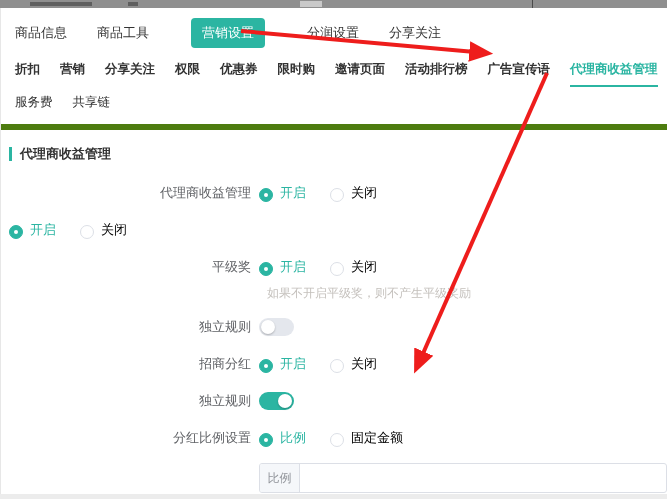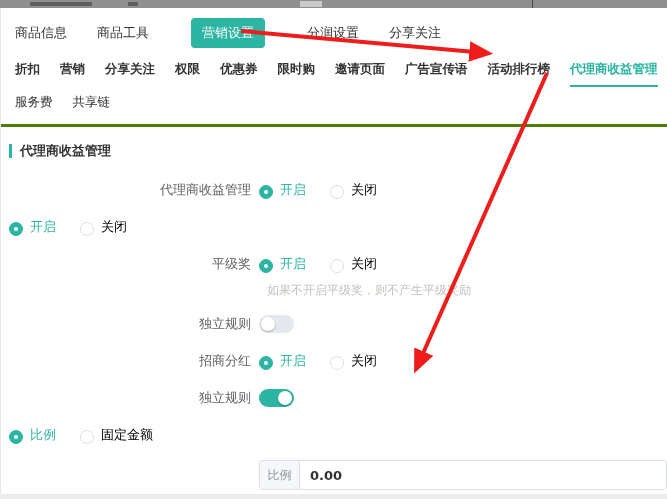--- a/index.html
+++ b/index.html
@@ -18,21 +18,21 @@
   .panel { border-left:1px solid #e7e7e7; background:#fff; height:486px; }
 
   .row1 { display:flex; gap:30px; align-items:center; padding:16px 0 10px 14px; font-size:13px; }
   .tab1 { cursor:pointer; white-space:nowrap; }
   .tab1.btn-active { background:var(--accent); color:#fff; padding:6px 11px; border-radius:4px; margin:-6px 12px; }
 
   .row2 { display:flex; gap:20px; padding:9px 0 0 14px; font-size:12.5px;font-weight:bold; }
   .tab2 { padding-bottom:7px; white-space:nowrap; cursor:pointer; border-bottom:2px solid transparent; }
   .tab2.active { color:var(--accent); border-bottom-color:var(--accent); }
 
-  .row3 { display:flex; gap:20px; padding:7px 0 13px 14px; font-size:12.5px; border-bottom:3px solid #4d7c0f; }
+  .row3 { display:flex; gap:20px; padding:7px 0 13px 14px; font-size:12.5px; border-bottom:6px solid #4d7c0f; }
   .tab3 { white-space:nowrap; cursor:pointer; }
 
   .content { padding-top:15px; }
   .sec-title { display:flex; align-items:center; gap:8px; font-size:13px; font-weight:bold; color:#333; margin:0 0 18px 8px; }
   .sec-bar { width:3px; height:14px; background:var(--accent); flex:none; }
 
   .frow { display:flex; align-items:center; height:24px; margin-bottom:13px; }
   .frow.t-input { height:30px; margin-top:3px; }
   .flabel { width:250px; text-align:right; font-size:13px; color:#606266; flex:none; white-space:nowrap; }
   .fctl { margin-left:8px; display:flex; align-items:center; flex:1; }
@@ -80,22 +80,22 @@
       <span class="tab1">分享关注</span>
     </nav>
   <nav class="row2" id="row2">
       <span class="tab2">折扣</span>
       <span class="tab2">营销</span>
       <span class="tab2">分享关注</span>
       <span class="tab2">权限</span>
       <span class="tab2">优惠券</span>
       <span class="tab2">限时购</span>
       <span class="tab2">邀请页面</span>
+      <span class="tab2">活动排行榜</span>
       <span class="tab2">广告宣传语</span>
-      <span class="tab2">活动排行榜</span>
       <span class="tab2 active">代理商收益管理</span>
     </nav>
   <nav class="row3" id="row3">
       <span class="tab3">服务费</span>
       <span class="tab3">共享链</span>
     </nav>
 
   <div class="content">
     <div class="sec-title">
       <span class="sec-bar"></span>
@@ -164,37 +164,37 @@
         </div>
         <div class="frow t-switch">
           <div class="flabel">独立规则</div>
           <div class="fctl">
             <span class="switch on">
               <span class="knob"></span>
             </span>
           </div>
         </div>
         <div class="frow t-radio">
+          <div class="flabel">分红比例设置</div>
           <div class="fctl">
             <span class="ropt sel">
               <span class="rcircle"></span>
               <span class="rlab">比例</span>
             </span>
             <span class="ropt">
               <span class="rcircle"></span>
               <span class="rlab">固定金额</span>
             </span>
           </div>
         </div>
         <div class="frow t-input">
           <div class="flabel"></div>
           <div class="fctl">
             <div class="igroup">
               <span class="iprefix">比例</span>
-              <input class="ival" value="0.00" style="">
             </div>
           </div>
         </div>
       </div>
   </div>
 </div>
 
 <svg class="arrows" viewBox="0 0 667 499">
   <defs>
     <marker id="ah" markerWidth="6" markerHeight="6" refX="4.2" refY="3" orient="auto">

